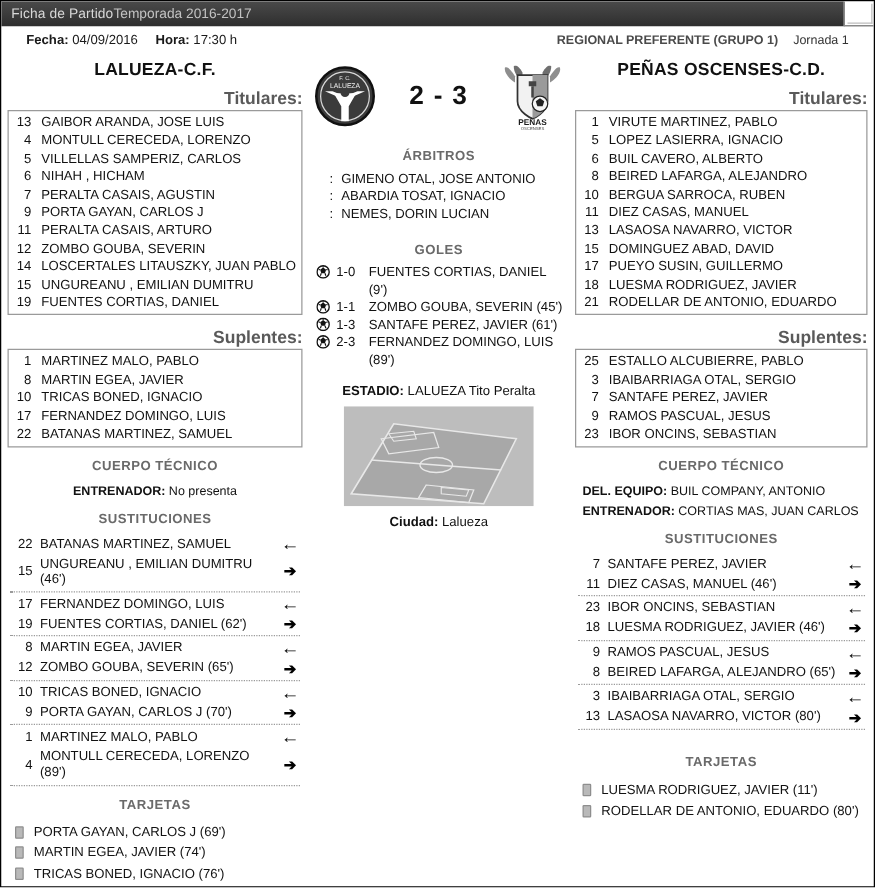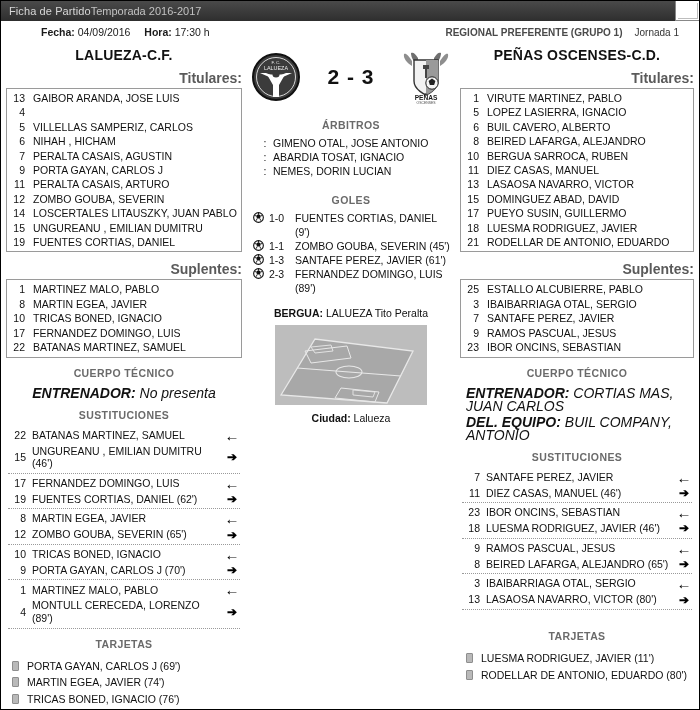--- a/index.html
+++ b/index.html
@@ -42,21 +42,21 @@
   .tb-corner:after {
     content: ""; position: absolute;
     left: 2px; top: 2px; width: 19px; height: 15px;
     border-right: 1px solid #bdbdbd;
     border-bottom: 1px solid #bdbdbd;
   }
 
   
   .metarow {
     height: 22px; display: flex; align-items: center;
-    padding: 0 20px; font-size: 10.5px; color: #1a1a1a; margin-left: 20px;
+    padding: 0 20px; font-size: 10.5px; color: #1a1a1a;
   }
   .metarow .left { display: flex; gap: 14px; }
   .metarow .right {
     margin-left: auto; display: flex; gap: 12px;
     color: #4a4a4a; font-weight: bold; font-size: 10px; align-items: flex-end;
   }
   .metarow .right .jornada { font-weight: normal; color: #333; }
   .b { font-weight: bold; }
 
   
@@ -102,22 +102,22 @@
     padding: 1px 0;
   }
   .prow .num {
     width: 26px; min-width: 26px;
     text-align: right; padding-right: 8px;
   }
   .prow .nm { flex: 1; }
 
   
   .staff {
-    font-size: 14px; color: #111;
-    padding: 3px 0 0 6px; line-height: 13px; font-style: italic;
+    font-size: 10px; color: #111;
+    padding: 3px 0 0 6px; line-height: 13px;
   }
   .staff.centered { text-align: center; padding-left: 0; }
 
   
   .scorebar {
     display: flex; align-items: center;
     justify-content: center; gap: 23px;
     padding: 6px 0 4px;
   }
   .crest { width: 56px; height: 56px; flex: 0 0 auto; }
@@ -220,20 +220,21 @@
       <div class="teamname">LALUEZA-C.F.</div>
 
       <div class="caption">Titulares:</div>
       <div class="roster" id="home-titulares">
           <div class="prow">
             <span class="num">13</span>
             <span class="nm">GAIBOR ARANDA, JOSE LUIS</span>
           </div>
           <div class="prow">
             <span class="num">4</span>
+            <span class="nm">MONTULL CERECEDA, LORENZO</span>
           </div>
           <div class="prow">
             <span class="num">5</span>
             <span class="nm">VILLELLAS SAMPERIZ, CARLOS</span>
           </div>
           <div class="prow">
             <span class="num">6</span>
             <span class="nm">NIHAH , HICHAM</span>
           </div>
           <div class="prow">
@@ -464,21 +465,21 @@
               <circle cx="6" cy="6" r="5.3" fill="#fff" stroke="#111" stroke-width="1.2"></circle>
               <path d="M6 2.2 L8.6 4.1 L7.6 7.2 L4.4 7.2 L3.4 4.1 Z" fill="#111"></path>
               <path d="M6 1 L6 2.2 M9.9 4 L8.6 4.1 M8.4 9.4 L7.6 7.2 M3.6 9.4 L4.4 7.2 M2.1 4 L3.4 4.1" stroke="#111" stroke-width="1"></path>
             </svg>
             <span class="goalscore">2-3</span>
             <span>FERNANDEZ DOMINGO, LUIS (89')</span>
           </div>
         </div>
 
       <div class="estadio">
-        <span class="b">BERGUA:</span>
+        <span class="b">ESTADIO:</span>
         <span>LALUEZA Tito Peralta</span>
       </div>
 
       <svg class="stadium-img" viewBox="0 0 152 80">
         <rect x="0" y="0" width="152" height="80" fill="#bdbdbd"></rect>
         <polygon points="6,70 40,14 138,26 112,78" fill="#a8a8a8"></polygon>
         <polygon points="6,70 40,14 138,26 112,78" fill="none" stroke="#e8e8e8" stroke-width="1.3"></polygon>
         <line x1="22" y1="43" x2="126" y2="51" stroke="#e8e8e8" stroke-width="1.1"></line>
         <ellipse cx="74" cy="47" rx="13" ry="6" fill="none" stroke="#e8e8e8" stroke-width="1.1"></ellipse>
         <polygon points="30,26 72,21 76,33 36,38" fill="none" stroke="#e8e8e8" stroke-width="1"></polygon>
@@ -563,26 +564,26 @@
             <span class="nm">RAMOS PASCUAL, JESUS</span>
           </div>
           <div class="prow">
             <span class="num">23</span>
             <span class="nm">IBOR ONCINS, SEBASTIAN</span>
           </div>
         </div>
 
       <div class="section-head">CUERPO TÉCNICO</div>
       <div class="staff">
+        <span class="b">DEL. EQUIPO:</span>
+        <span>BUIL COMPANY, ANTONIO</span>
+      </div>
+      <div class="staff">
         <span class="b">ENTRENADOR:</span>
         <span>CORTIAS MAS, JUAN CARLOS</span>
-      </div>
-      <div class="staff">
-        <span class="b">DEL. EQUIPO:</span>
-        <span>BUIL COMPANY, ANTONIO</span>
       </div>
 
       <div class="section-head">SUSTITUCIONES</div>
       <div class="subs" id="away-subs">
           <div class="subpair">
             <div class="subrow">
               <span class="num">7</span>
               <span class="nm">SANTAFE PEREZ, JAVIER</span>
               <span class="arr in">←</span>
             </div>

